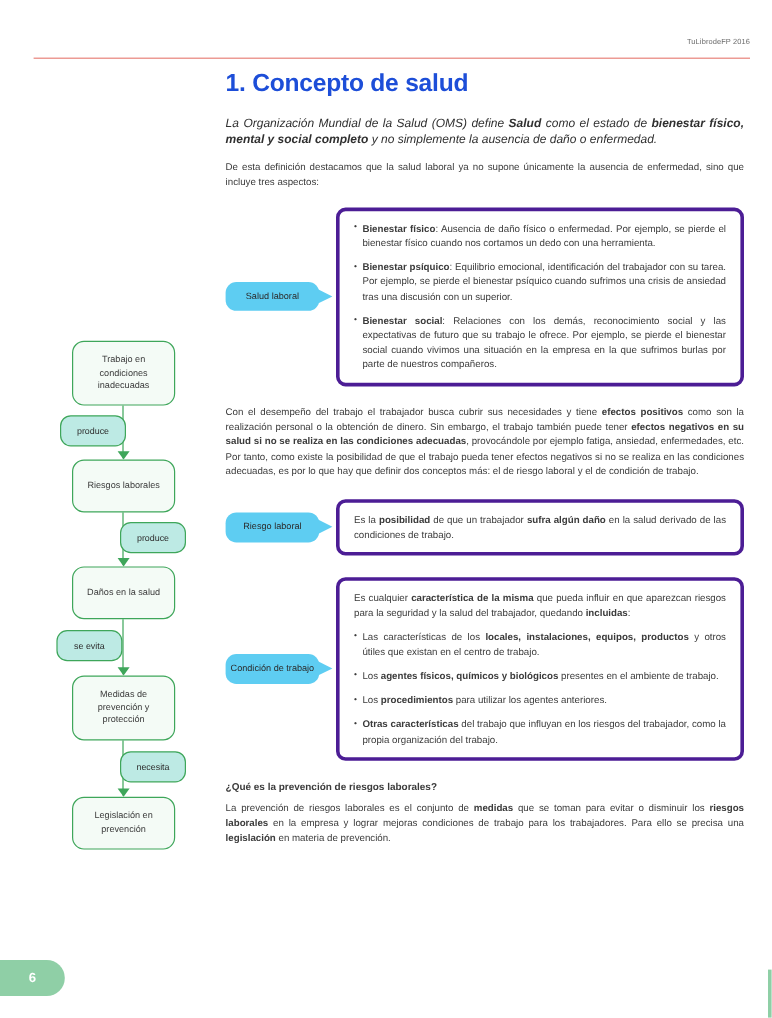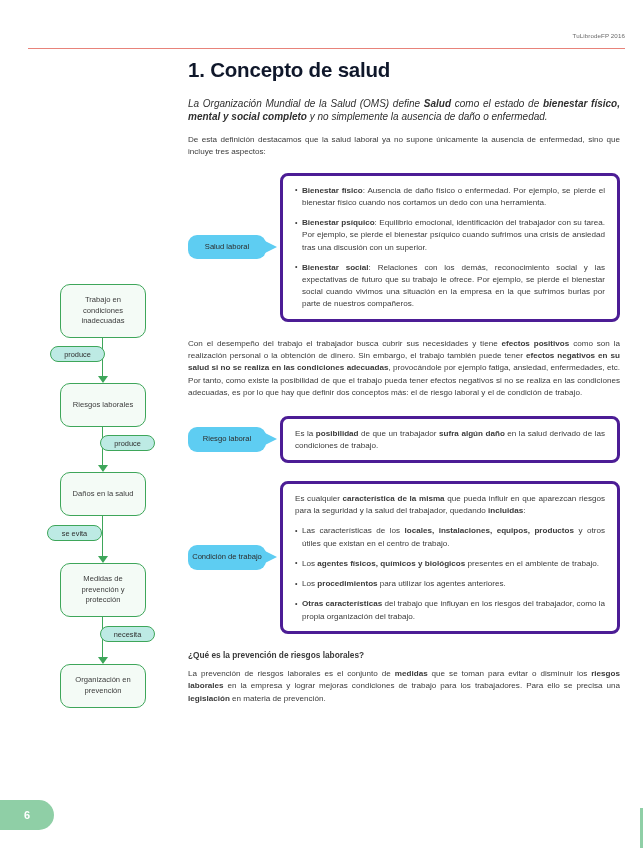--- a/index.html
+++ b/index.html
@@ -62,21 +62,21 @@
   
   .content {
     position: absolute;
     left: 188px;
     top: 58px;
     width: 432px;
   }
   .section-title {
     font-size: 20.5px;
     font-weight: bold;
-    color: #0f172a;
+    color: #1d4ed8;
     letter-spacing: -.2px;
     margin: 0 0 15px 0;
   }
   p.body {
     font-size: 8.1px;
     line-height: 12.4px;
     margin: 0 0 9px 0;
     text-align: justify;
     color: #3b3b3b;
   }
@@ -203,21 +203,21 @@
   .arrow {
     position: absolute;
     left: 56px;
     width: 0; height: 0;
     border-left: 5px solid transparent;
     border-right: 5px solid transparent;
     border-top: 7px solid #3ea65a;
   }
   .pill {
     position: absolute;
-    height: 16px;
+    height: 26px;
     border: 1.1px solid #3ea65a;
     border-radius: 9px;
     background: #bdeae4;
     color: #2e2e2e;
     font-size: 7.4px;
     display: flex;
     align-items: center;
     justify-content: center;
     box-sizing: border-box;
     padding: 0 7px;
@@ -295,21 +295,21 @@
       <span>Medidas de prevención y protección</span>
     </div>
 
     <div class="connector" style="top:333px;height:46px;"></div>
     <div class="arrow" style="top:373px;"></div>
     <div class="pill" style="left:58px;top:342px;width:55px;">
       <span>necesita</span>
     </div>
 
     <div class="node" style="top:380px;height:44px;">
-      <span>Organización en prevención</span>
+      <span>Legislación en prevención</span>
     </div>
   </div>
 
   <div class="content">
 
     <h1 class="section-title">1. Concepto de salud</h1>
 
     <p class="body lead"><span>La Organización Mundial de la Salud (OMS) define </span><b>Salud</b><span> como el estado de </span><b>bienestar físico, mental y social completo</b><span> y no simplemente la ausencia de daño o enfermedad.</span></p>
 
     <p class="body">De esta definición destacamos que la salud laboral ya no supone únicamente la ausencia de enfermedad, sino que incluye tres aspectos:</p>

